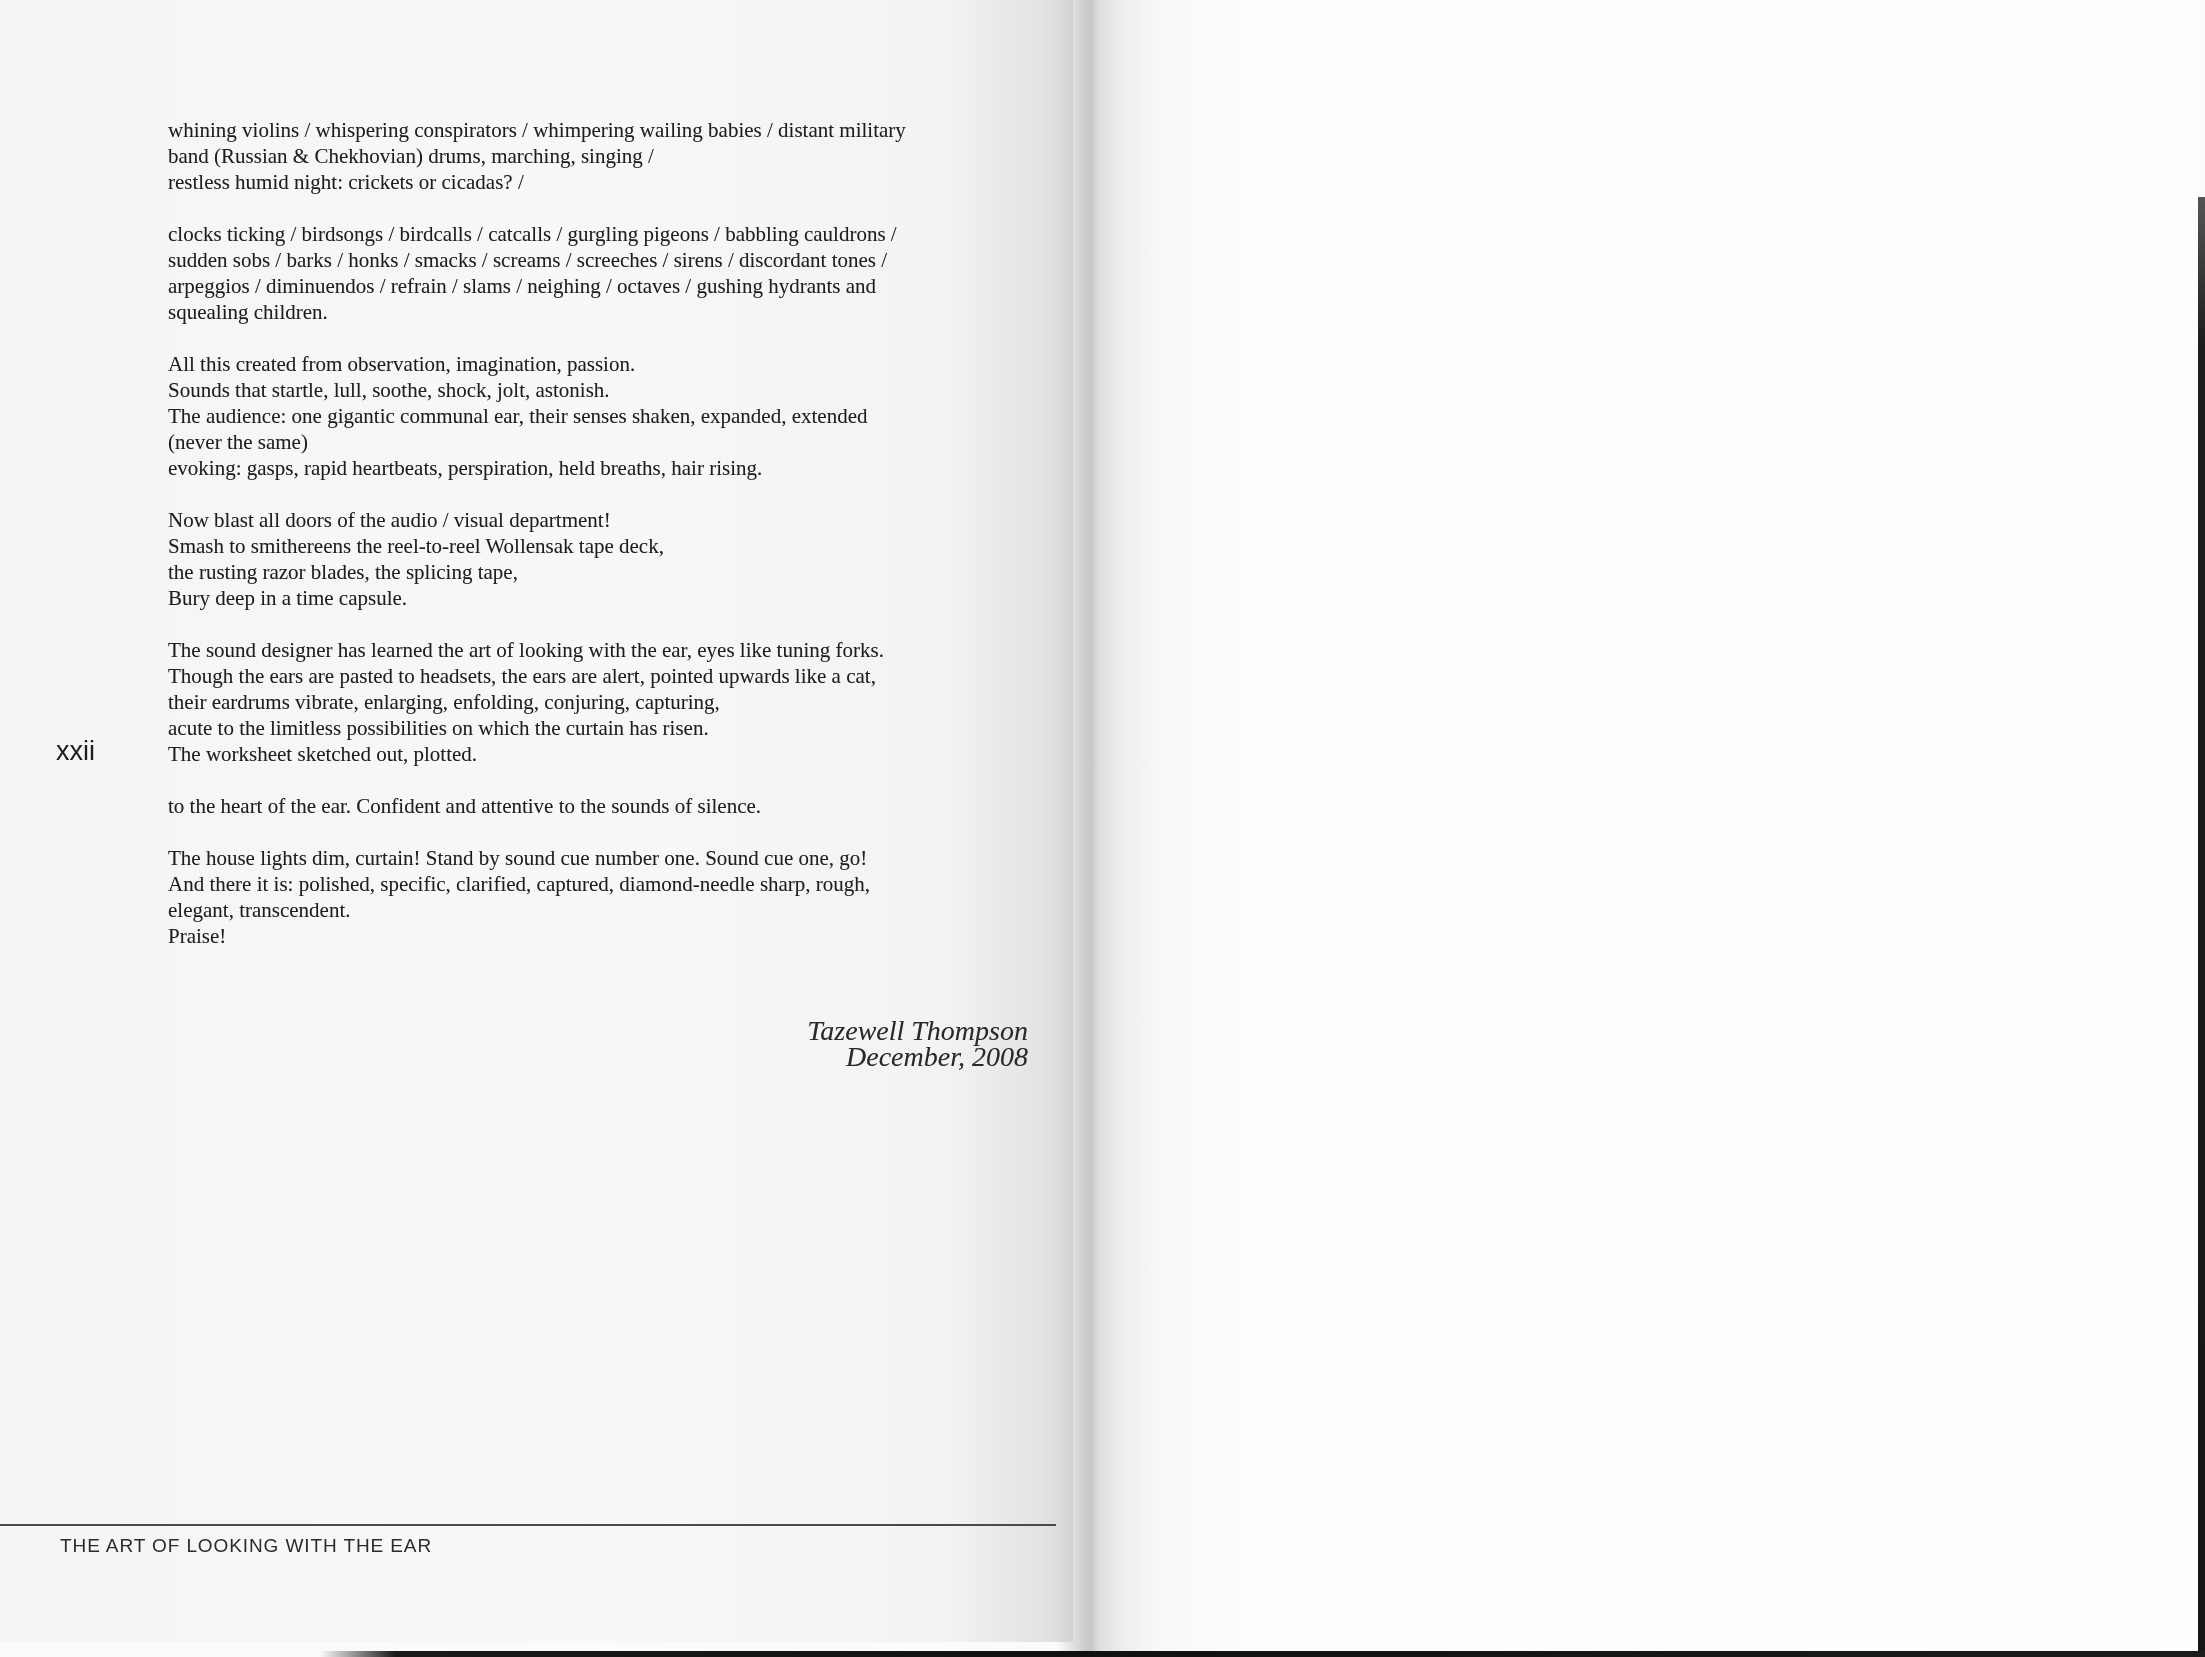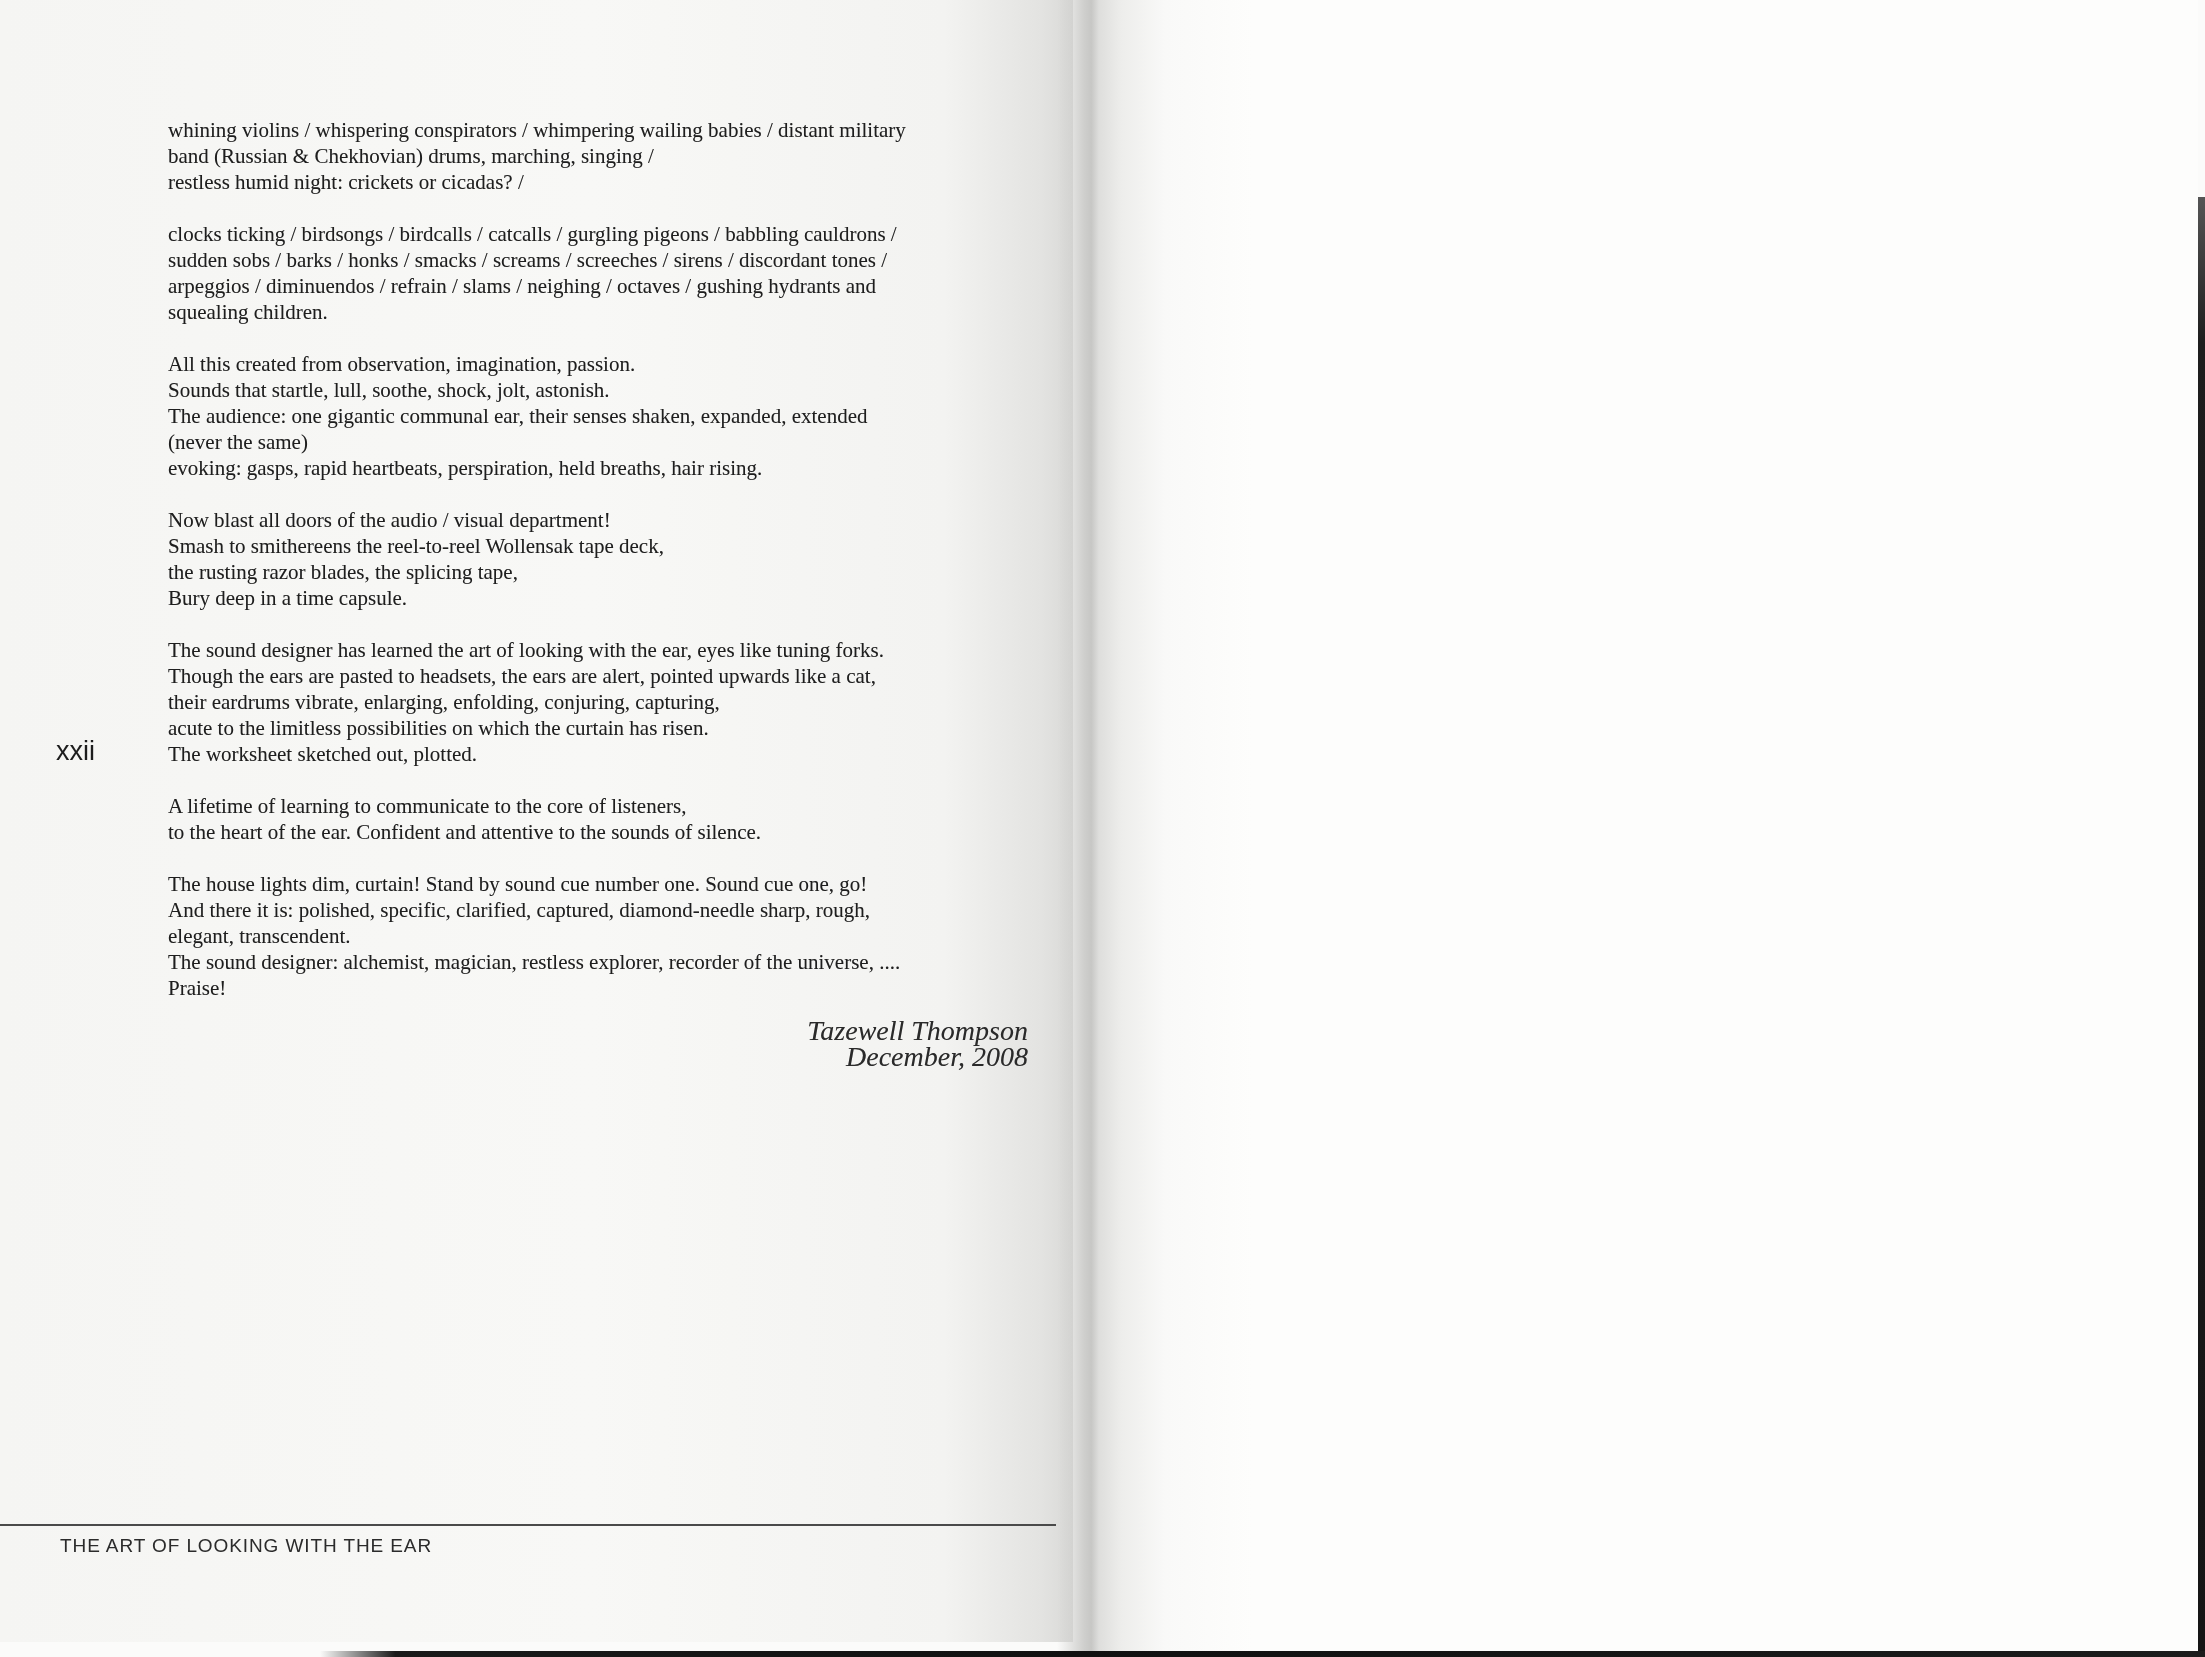--- a/index.html
+++ b/index.html
@@ -91,28 +91,26 @@
           <div class="poem-line">Bury deep in a time capsule.</div>
         </div>
         <div class="stanza">
           <div class="poem-line">The sound designer has learned the art of looking with the ear, eyes like tuning forks.</div>
           <div class="poem-line">Though the ears are pasted to headsets, the ears are alert, pointed upwards like a cat,</div>
           <div class="poem-line">their eardrums vibrate, enlarging, enfolding, conjuring, capturing,</div>
           <div class="poem-line">acute to the limitless possibilities on which the curtain has risen.</div>
           <div class="poem-line">The worksheet sketched out, plotted.</div>
         </div>
         <div class="stanza">
-          <div class="poem-line">A lifetime of learning to communicate to the core of listeners,</div>
           <div class="poem-line">to the heart of the ear. Confident and attentive to the sounds of silence.</div>
         </div>
         <div class="stanza">
           <div class="poem-line">The house lights dim, curtain! Stand by sound cue number one. Sound cue one, go!</div>
           <div class="poem-line">And there it is: polished, specific, clarified, captured, diamond-needle sharp, rough,</div>
           <div class="poem-line">elegant, transcendent.</div>
-          <div class="poem-line">The sound designer: alchemist, magician, restless explorer, recorder of the universe, ....</div>
           <div class="poem-line">Praise!</div>
         </div>
       </div>
 
     <div id="signature">
         <div class="signature-line">Tazewell Thompson</div>
         <div class="signature-line">December, 2008</div>
       </div>
 
     <div id="left-page-number">xxii</div>

